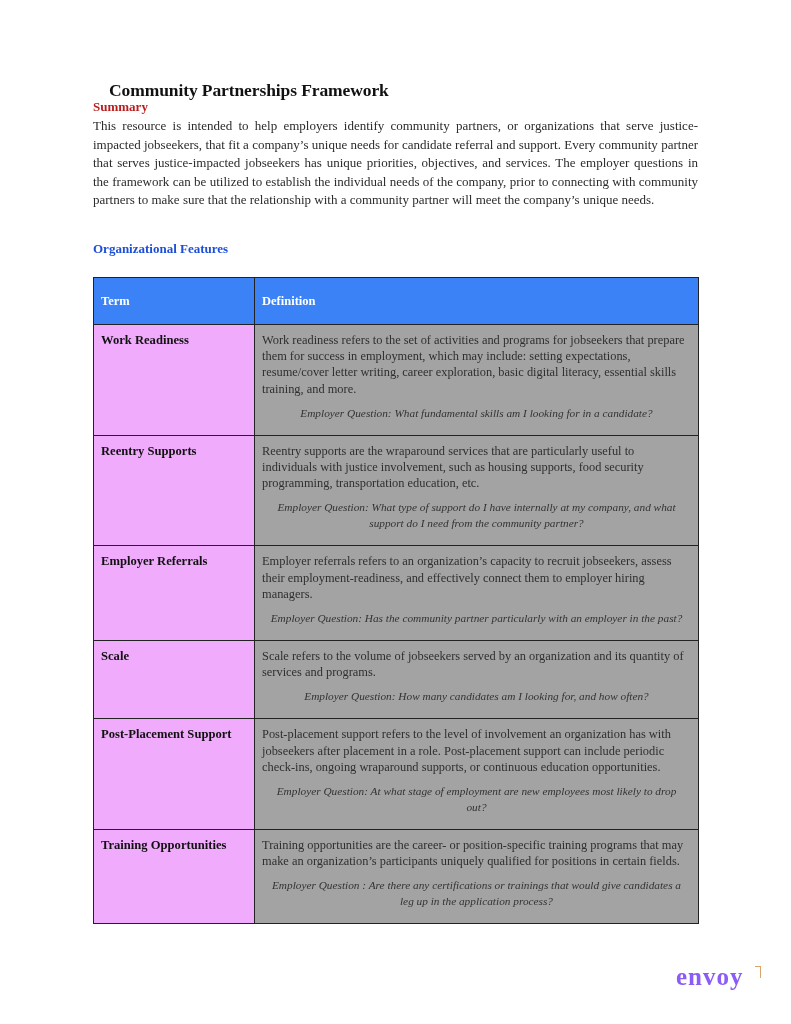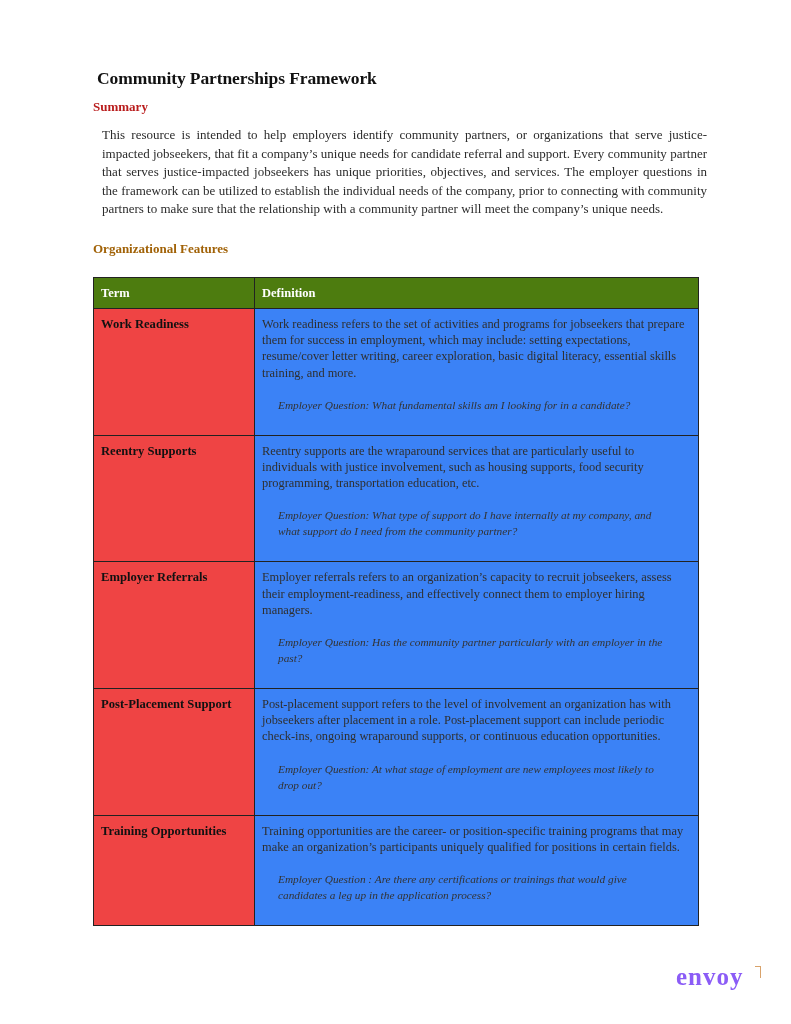--- a/index.html
+++ b/index.html
@@ -5,57 +5,57 @@
   html, body { margin: 0; padding: 0; background: #ffffff; }
   body {
     width: 791px; height: 1024px; position: relative; overflow: hidden;
     font-family: "Liberation Serif", "DejaVu Serif", serif;
     color: #262626;
   }
   .page { position: absolute; left: 93px; top: 0; width: 605px; }
   .title {
     position: absolute; top: 64px; left: 0;
     font-size: 17.5px; font-weight: bold; color: #111;
-    margin: 4px; letter-spacing: -0.1px;
+    margin: 16px; letter-spacing: -0.1px;
   }
   .summary-heading {
     position: absolute; top: 99px; left: 0;
     font-size: 13px; font-weight: bold; color: #b91c1c;
   }
   .summary-text {
     position: absolute; top: 117px; left: 0; width: 605px;
     font-size: 13px; line-height: 18.6px; text-align: justify;
-    color: #2b2b2b; margin: 9px;
+    color: #2b2b2b; margin: 0;
   }
   .features-heading {
     position: absolute; top: 241px; left: 0;
-    font-size: 13px; font-weight: bold; color: #a16207;
+    font-size: 13px; font-weight: bold; color: #1d4ed8;
   }
   table.features {
     position: absolute; top: 277px; left: 0; width: 606px;
     border-collapse: collapse;
     font-size: 12.4px; line-height: 16.2px;
   }
   table.features th {
-    background: #4d7c0f; color: #ffffff; text-align: left;
+    background: #3b82f6; color: #ffffff; text-align: left;
     font-weight: bold; font-size: 12.5px;
-    height: 30px; padding: 0 7px;
+    height: 30px; padding: 8px 7px;
     border: 1.5px solid #222;
   }
   table.features td {
     border: 1.5px solid #222; vertical-align: top;
     padding: 7px 7px 6px 7px;
   }
   td.term {
-    width: 146px; background: #ef4444; font-weight: bold; color: #111;
+    width: 146px; background: #f0abfc; font-weight: bold; color: #111;
     font-size: 12.6px;
   }
-  td.def { background: #3b82f6; color: #2f2f2f; }
+  td.def { background: #a3a3a3; color: #2f2f2f; }
   .def-text { margin: 0 0 8px 0; }
-  .question { margin: 16px; font-style: italic; font-size: 11.3px; line-height: 16px; color: #333; }
+  .question { margin: 8px; font-style: italic; font-size: 11.3px; line-height: 16px; color: #333; text-align: center; }
   .logo {
     position: absolute; left: 676px; top: 963px;
     font-size: 25px; color: #8b5cf6; letter-spacing: 1px;
     font-family: "Liberation Serif", "DejaVu Serif", serif;
     font-weight: bold;
   }
   .logo-corner {
     position: absolute; left: 755px; top: 966px; width: 5px; height: 11px;
     border-top: 1px solid #d9a36b; border-right: 1px solid #d9a36b;
   }
@@ -92,20 +92,27 @@
         </td>
       </tr>
       <tr>
         <td class="term">Employer Referrals</td>
         <td class="def">
           <p class="def-text">Employer referrals refers to an organization’s capacity to recruit jobseekers, assess their employment-readiness, and effectively connect them to employer hiring managers.</p>
           <p class="question">Employer Question: Has the community partner particularly with an employer in the past?</p>
         </td>
       </tr>
       <tr>
+        <td class="term">Scale</td>
+        <td class="def">
+          <p class="def-text">Scale refers to the volume of jobseekers served by an organization and its quantity of services and programs.</p>
+          <p class="question">Employer Question: How many candidates am I looking for, and how often?</p>
+        </td>
+      </tr>
+      <tr>
         <td class="term">Post-Placement Support</td>
         <td class="def">
           <p class="def-text">Post-placement support refers to the level of involvement an organization has with jobseekers after placement in a role. Post-placement support can include periodic check-ins, ongoing wraparound supports, or continuous education opportunities.</p>
           <p class="question">Employer Question: At what stage of employment are new employees most likely to drop out?</p>
         </td>
       </tr>
       <tr>
         <td class="term">Training Opportunities</td>
         <td class="def">
           <p class="def-text">Training opportunities are the career- or position-specific training programs that may make an organization’s participants uniquely qualified for positions in certain fields.</p>

